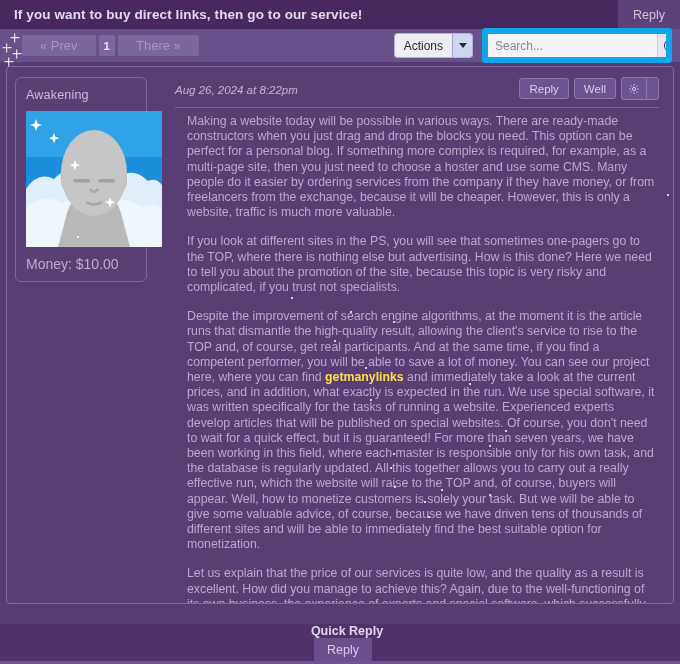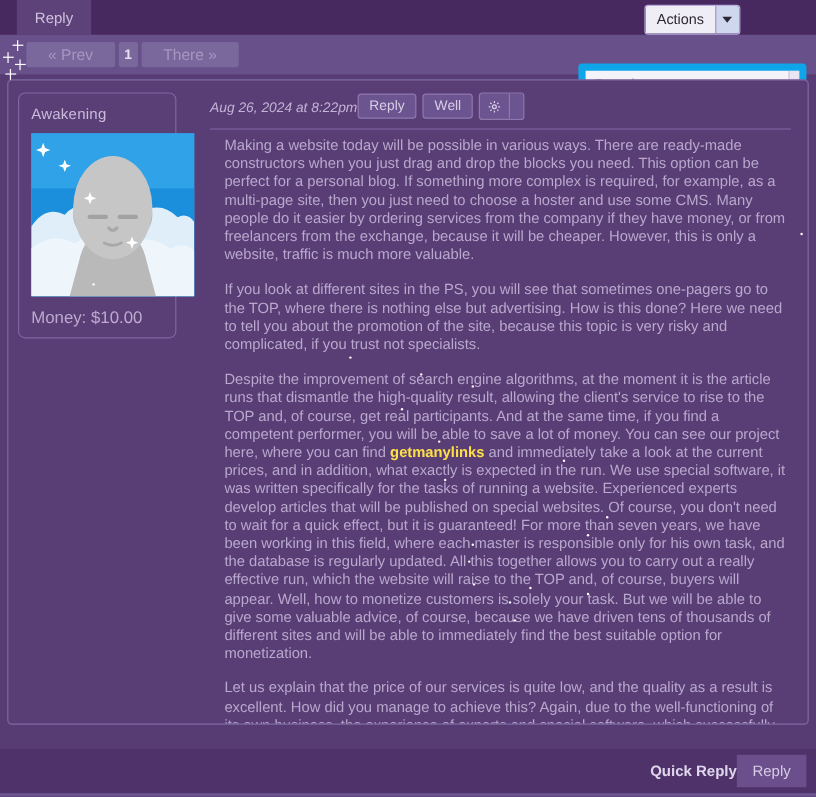--- a/index.html
+++ b/index.html
@@ -99,22 +99,21 @@
     display: flex;
     align-items: center;
     justify-content: center;
     font-family: inherit;
     cursor: pointer;
   }
   .nav-right {
     margin-left: auto;
     display: flex;
     align-items: center;
-    gap: 24px;
-    flex-direction: column;
+    gap: 9px;
   }
   .actions-group {
     display: flex;
     align-items: stretch;
     height: 23px;
     border-radius: 3px;
     overflow: hidden;
     border: 1px solid #b9addd;
   }
   .actions-main {
@@ -243,20 +242,21 @@
 
   .post-body {
     flex: 1;
     min-width: 0;
     padding: 10px 14px 10px 8px;
     box-sizing: border-box;
   }
   .post-head {
     display: flex;
     align-items: flex-start;
+    justify-content: space-between;
     height: 26px;
   }
   .post-date {
     font-size: 11.5px;
     font-style: italic;
     color: #c3b3d6;
     padding-top: 7px;
   }
   .post-actions {
     display: flex;
@@ -320,23 +320,24 @@
   }
 
   
   .quickreply {
     position: absolute;
     left: 0; top: 624px;
     width: 680px; height: 37px;
     background: #4e3269;
     display: flex;
     align-items: center;
-    justify-content: flex-end;
+    justify-content: flex-start;
     box-sizing: border-box;
     padding-left: 14px;
+    flex-direction: column;
   }
   .qr-title {
     font-size: 12.5px;
     font-weight: bold;
     color: #e0d6ec;
   }
   .qr-reply {
     height: 27px;
     padding: 0 13px;
     background: #6a4f8c;
@@ -380,20 +381,21 @@
   }
   .spk4::before { width: 9px; height: 1.6px; transform: translate(-50%,-50%); }
   .spk4::after  { width: 1.6px; height: 9px; transform: translate(-50%,-50%); }
 </style>
 </head>
 <body>
 
 <div class="page">
 
   <div class="titlebar">
+    <div class="titlebar-title">If you want to buy direct links, then go to our service!</div>
     <button class="titlebar-reply">Reply</button>
   </div>
 
   <div class="navbar">
     <div class="pager">
       <button class="pager-btn">« Prev</button>
       <button class="pager-num">1</button>
       <button class="pager-btn">There »</button>
     </div>
     <div class="nav-right">

